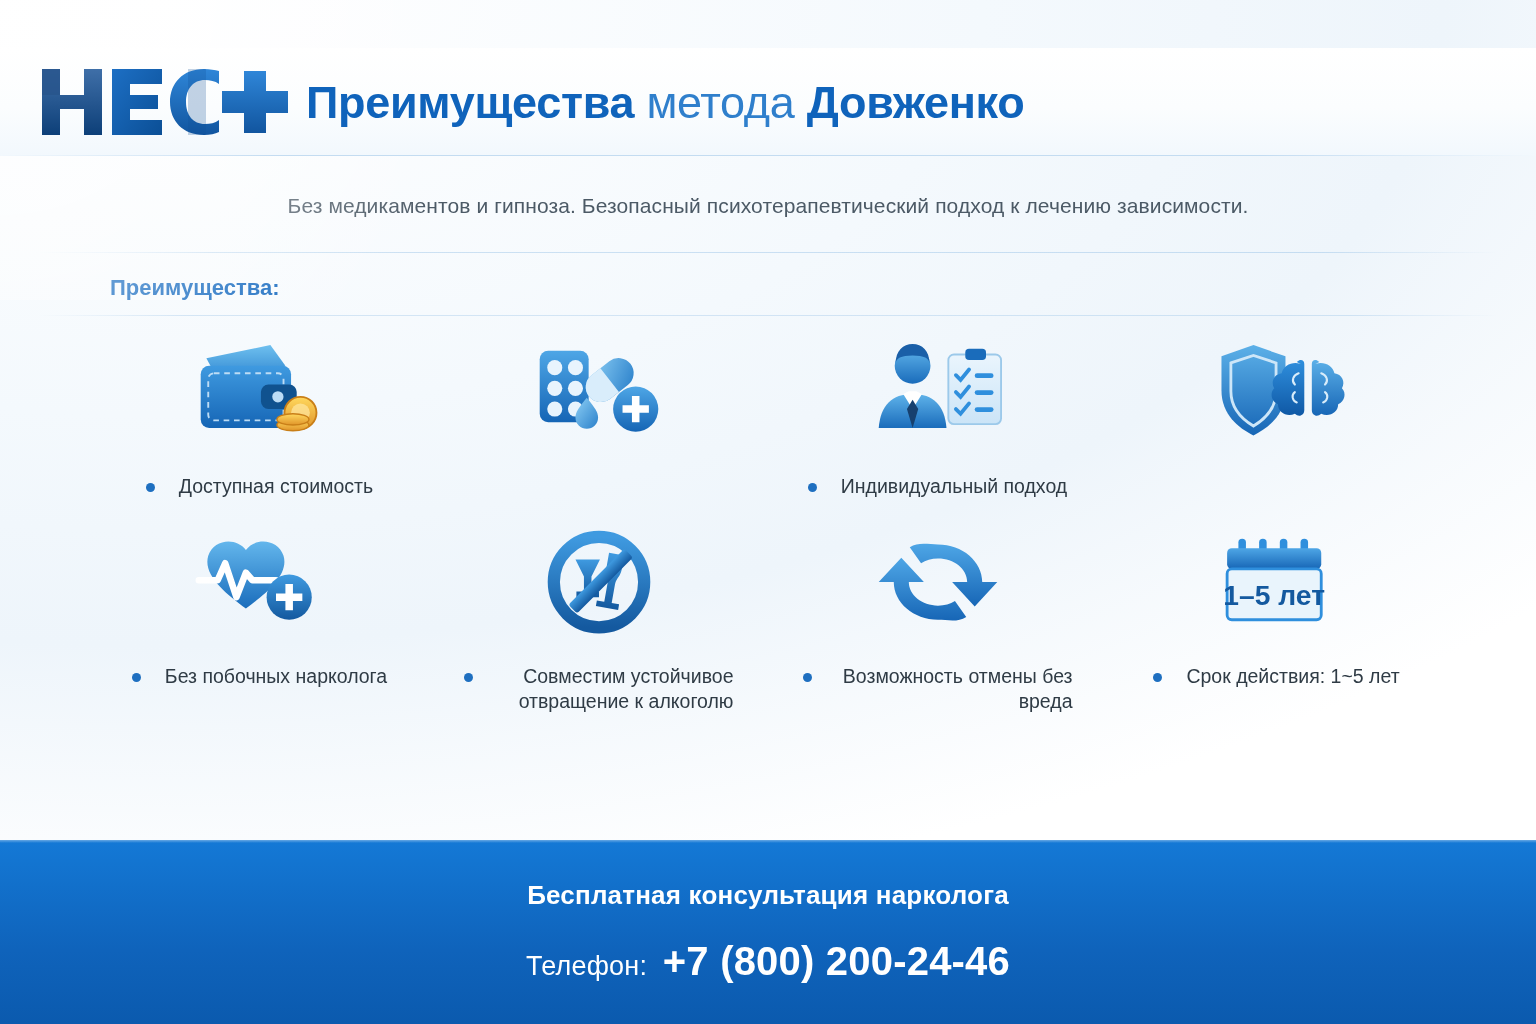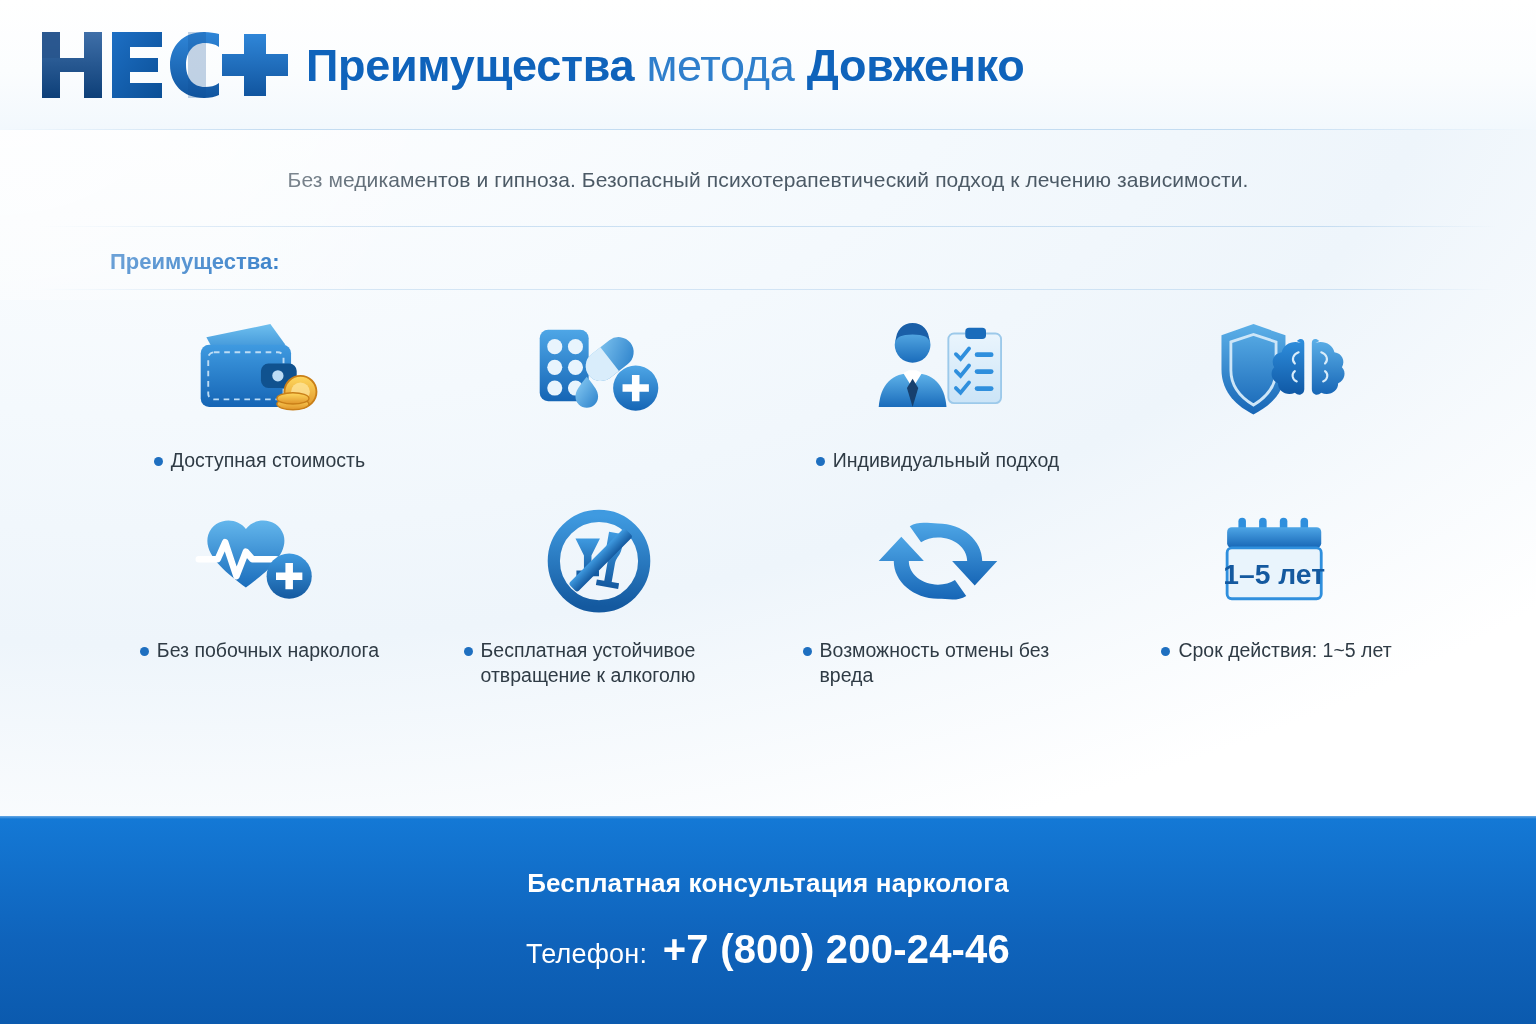--- a/index.html
+++ b/index.html
@@ -11,23 +11,23 @@
     position:relative;
   }
   .page{
     position:relative;width:1536px;height:1024px;
     background:
       radial-gradient(120% 90% at 10% 0%, #ffffff 0%, #f4f9fd 45%, #eef5fb 70%, #ffffff 100%);
     overflow:hidden;
   }
   
   .header{
-    position:relative;height:130px;
+    position:relative;height:108px;
     background:linear-gradient(180deg,#ffffff 0%, #fbfdfe 55%, #f2f8fd 100%);
-    display:flex;align-items:center;
+    display:flex;align-items:center;margin-top:48px;
   }
   .logo{
     margin-left:38px;margin-right:18px;
     display:flex;align-items:center;height:80px;
   }
   .logo svg{display:block;}
   .title{
     font-size:45px;line-height:1;
     color:#1268bf;
     letter-spacing:-0.3px;
@@ -66,37 +66,38 @@
     display:grid;
     grid-template-columns:repeat(4,1fr);
     row-gap:24px;
   }
   .cell{
     display:flex;flex-direction:column;align-items:center;
     padding:0 6px;
   }
   .icon-box{
     height:130px;width:160px;
-    display:flex;align-items:center;justify-content:center;
+    display:flex;justify-content:center;
   }
   .cap{
-    display:flex;align-items:flex-start;gap:8px;
+    display:flex;align-items:flex-start;gap:24px;
     margin-top:10px;
     max-width:270px;
+    text-align:right;
   }
   .dot{
     flex:0 0 auto;width:9px;height:9px;border-radius:50%;
     background:#1e6fc0;margin-top:9px;
   }
   .cap-text{
     font-size:19.5px;color:#2f3b45;line-height:1.32;
   }
   
   .footer{
-    position:absolute;left:0;right:0;bottom:0;height:208px;
+    position:absolute;left:0;right:0;bottom:0;height:184px;
     background:linear-gradient(180deg,#1479d6 0%, #0f63bb 60%, #0b5aae 100%);
     color:#ffffff;
     display:flex;flex-direction:column;align-items:center;justify-content:center;
   }
   .footer-top{
     position:absolute;left:0;right:0;top:0;height:3px;
     background:linear-gradient(180deg,rgba(255,255,255,.35),rgba(255,255,255,0));
   }
   .footer-title{
     font-size:26px;font-weight:bold;letter-spacing:.2px;
@@ -332,21 +333,21 @@
               </linearGradient>
           </defs>
           <circle cx="85" cy="58" r="48" fill="none" stroke="url(#n1)" stroke-width="13"></circle>
           <path d="M76 26 h18 l-2 18 c-1 6 -4 8 -4 14 v20 h8 v6 H72 v-6 h8 V58 c0 -6 -3 -8 -4 -14 Z" fill="url(#n1)" transform="translate(14,2) rotate(10 85 58)"></path>
           <path d="M60 34 h26 l-9 18 v16 h8 v6 H61 v-6 h8 V52 Z" fill="url(#n1)"></path>
           <rect x="45" y="52" width="84" height="13" rx="3" fill="url(#n1)" transform="rotate(-45 85 58)"></rect>
         </svg>
       </div>
       <div class="cap">
         <span class="dot"></span>
-        <span class="cap-text">Бесплатная устойчивое отвращение к алкоголю</span>
+        <span class="cap-text">Совместим устойчивое отвращение к алкоголю</span>
       </div>
     </div>
 
     <div class="cell">
       <div class="icon-box">
         <svg width="170" height="120" viewBox="0 0 170 120">
           <defs>
             <linearGradient id="r1" x1="0" y1="0" x2="0" y2="1">
                 <stop offset="0" stop-color="#4ea6e6"></stop>
                 <stop offset="1" stop-color="#1766b6"></stop>

